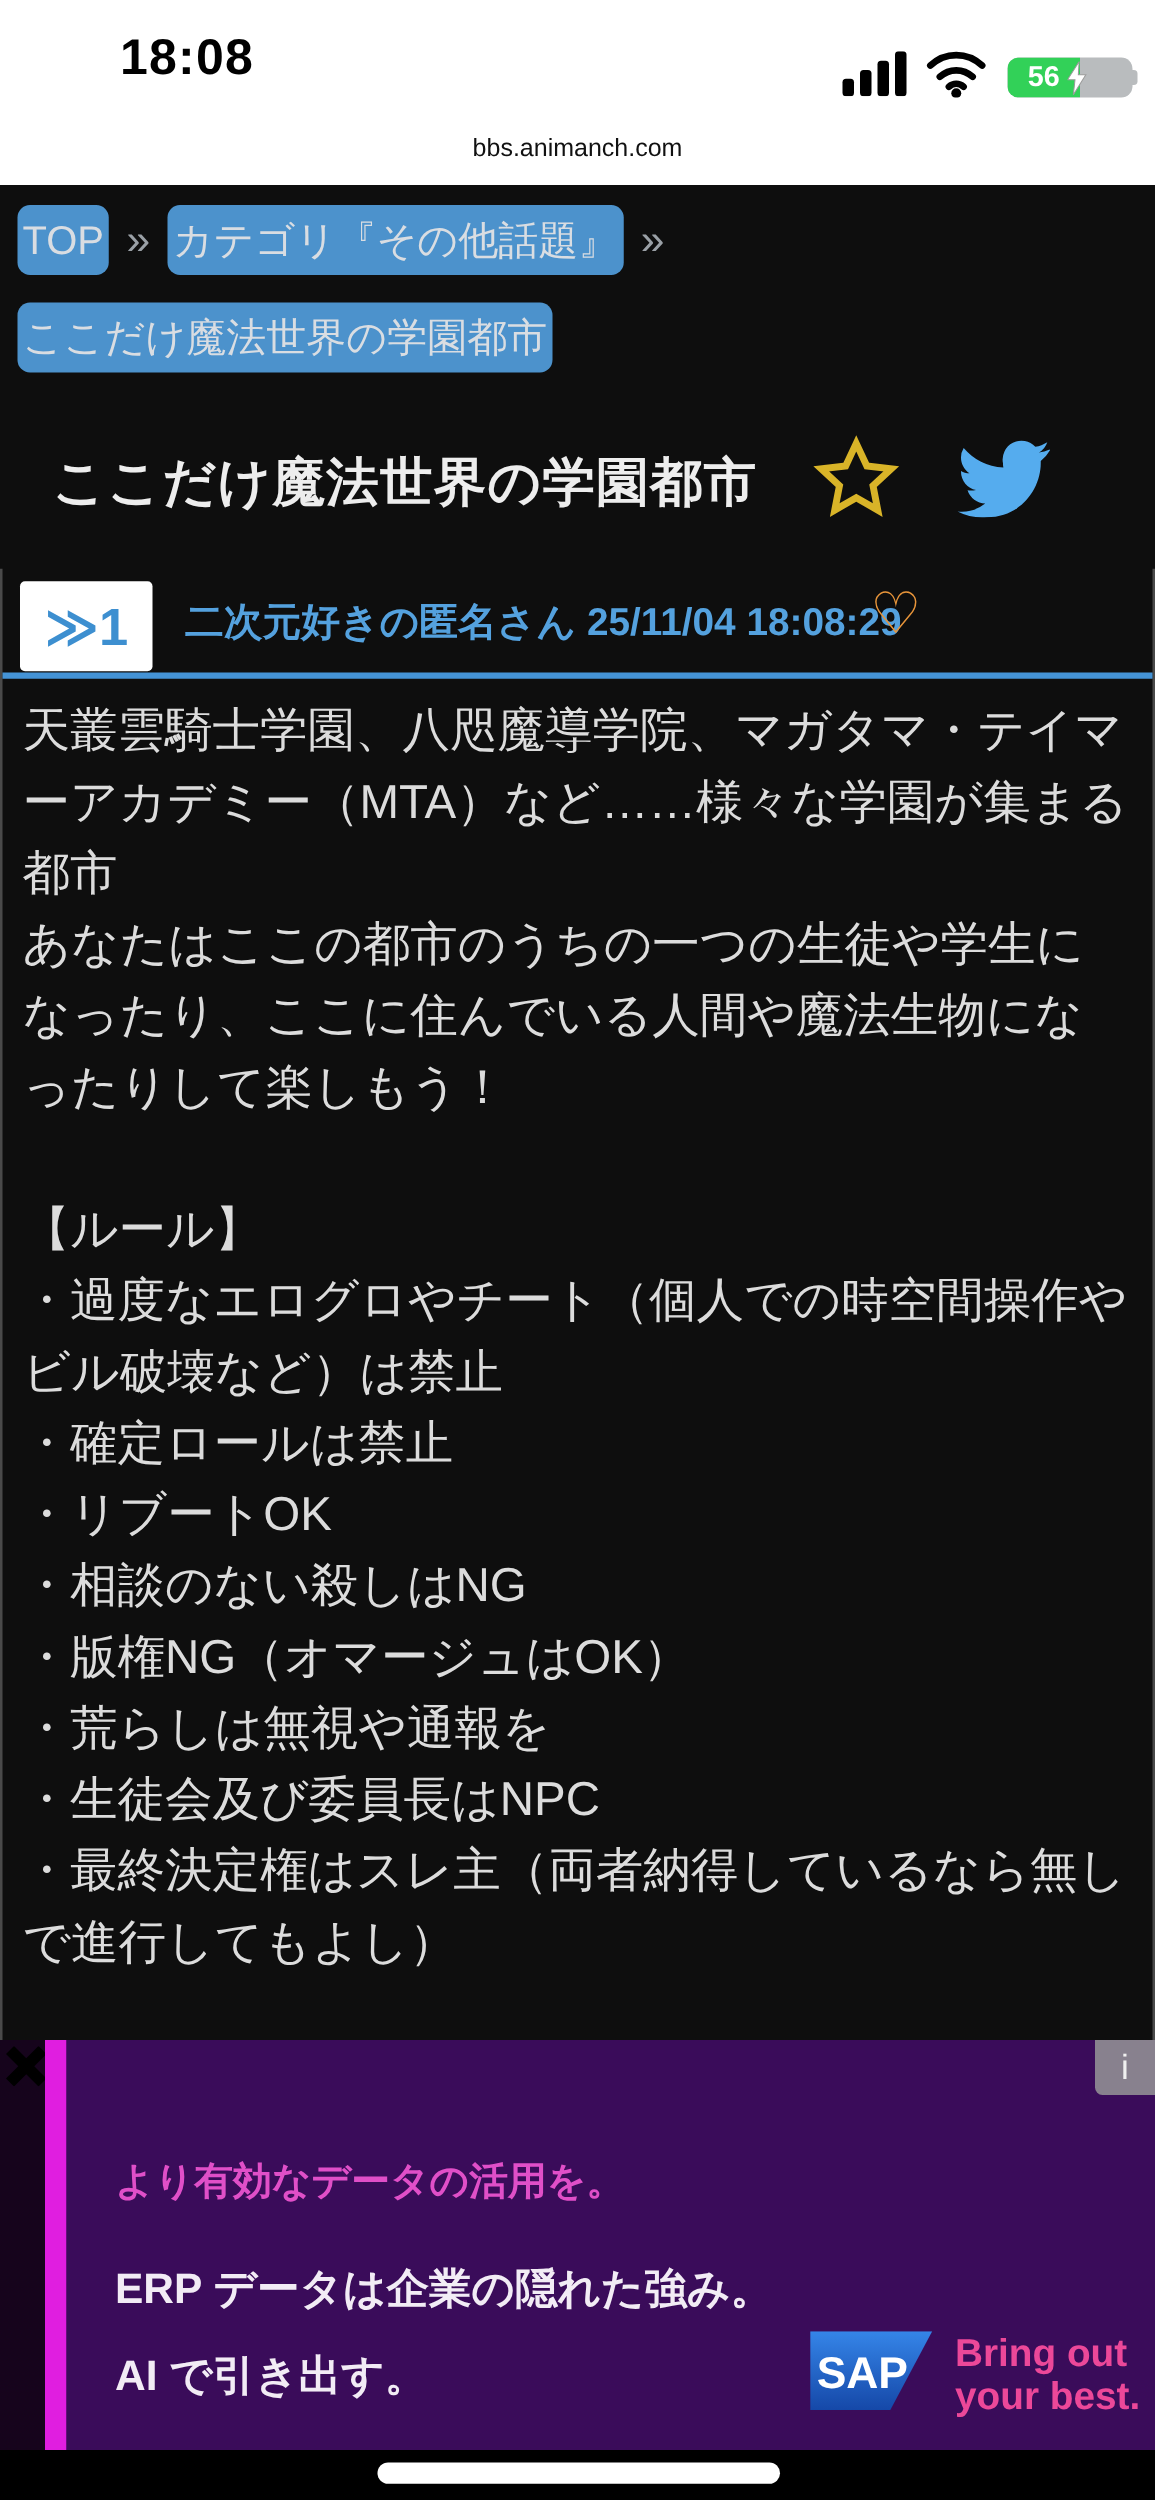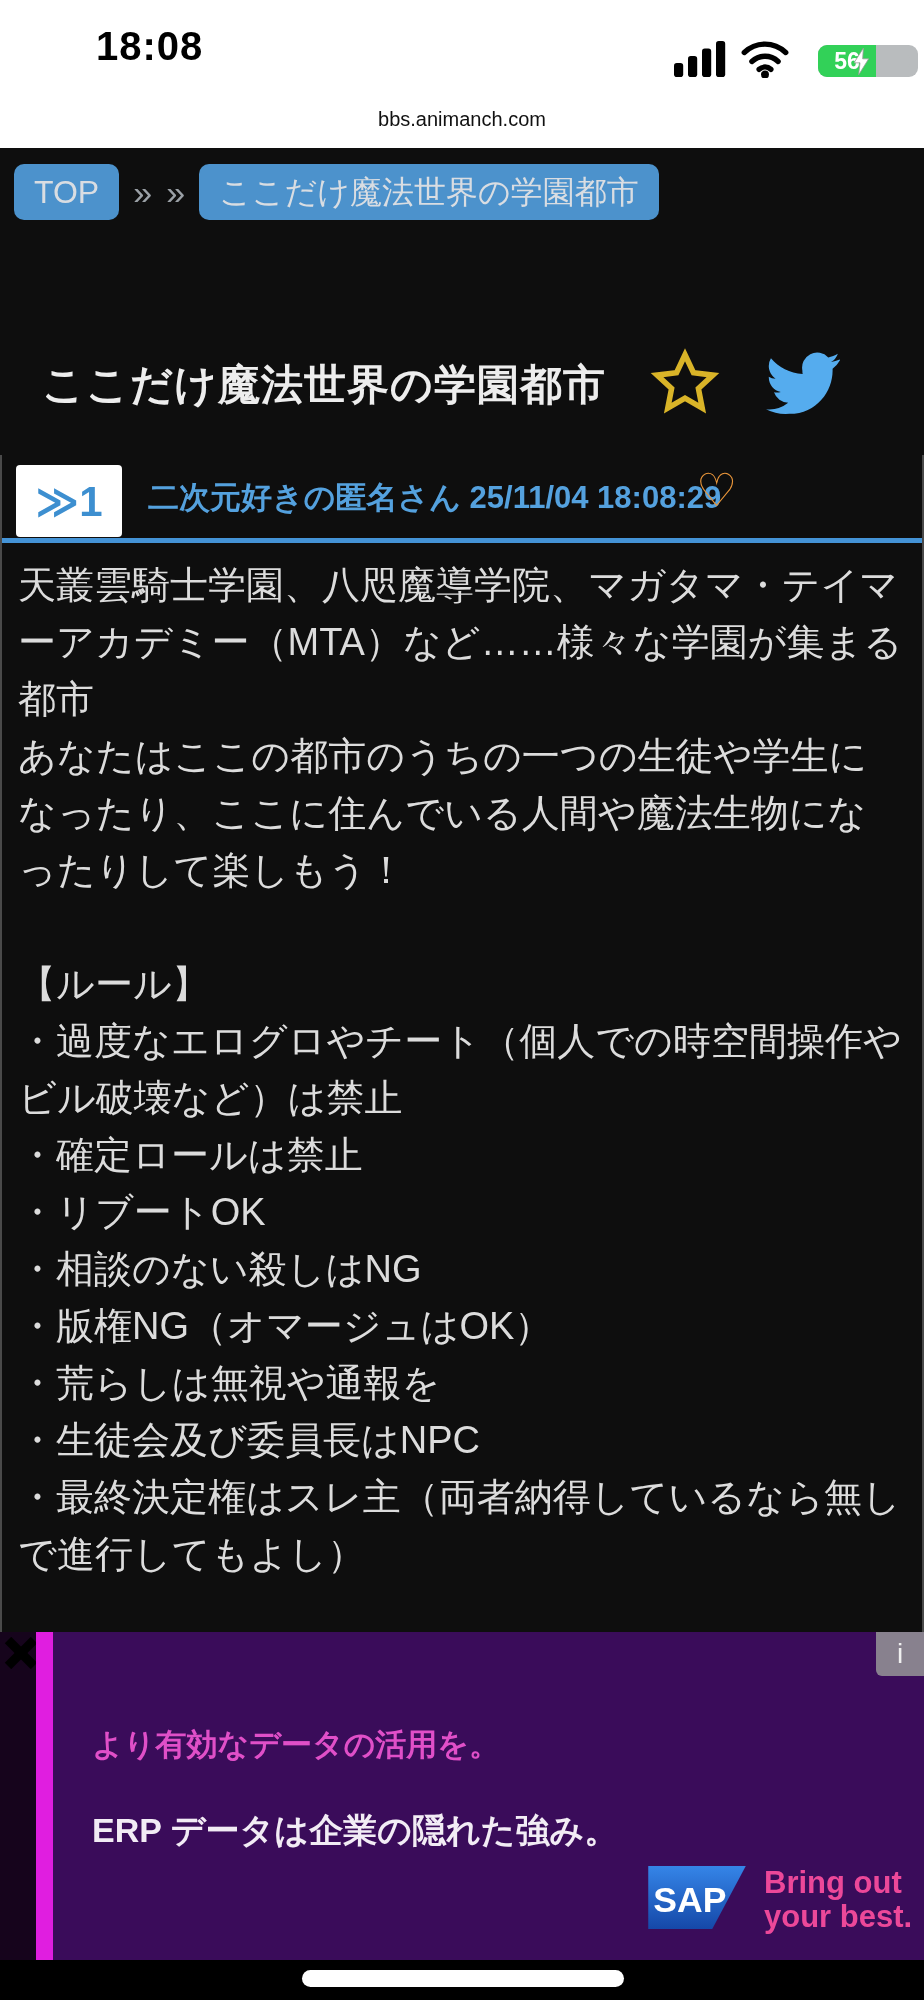--- a/index.html
+++ b/index.html
@@ -6,33 +6,33 @@
   html,body { width:924px; }
   body {
     position:relative; width:924px; height:2000px; background:#fff;
     font-family:"Liberation Sans","DejaVu Sans",sans-serif; overflow:hidden;
   }
   
   .statusbar { position:absolute; top:0; left:0; width:924px; height:90px; background:#fff; }
   .time { position:absolute; left:96px; top:24px; font-size:40px; font-weight:700; color:#000; letter-spacing:1px; }
   .status-icons { position:absolute; right:14px; top:40px; display:flex; align-items:center; gap:12px; }
   .battery { position:relative; width:108px; height:32px; }
-  .battery-body { position:absolute; left:16px; top:0; width:100px; height:32px; background:#b9bcbe; border-radius:9px; overflow:hidden; }
+  .battery-body { position:absolute; left:4px; top:0; width:100px; height:32px; background:#b9bcbe; border-radius:9px; overflow:hidden; }
   .battery-fill { position:absolute; left:0; top:0; width:58px; height:32px; background:#32d158; display:flex; align-items:center; justify-content:center; }
   .battery-pct { color:#fff; font-size:23px; font-weight:700; }
   .battery-nub { position:absolute; right:0; top:10px; width:6px; height:12px; background:#b9bcbe; border-radius:0 3px 3px 0; }
   .battery-bolt { position:absolute; left:52px; top:3px; }
   
   .urlbar { position:absolute; top:90px; left:0; width:924px; height:58px; background:#fff; display:flex; align-items:center; justify-content:center; }
   .url-text { font-size:20px; color:#111; }
   
   .page { position:absolute; top:148px; left:0; width:924px; height:1852px; background:#0e0e0e; }
   
   .breadcrumb { position:absolute; top:16px; left:14px; right:10px; display:flex; flex-wrap:wrap; align-items:center; column-gap:14px; row-gap:22px; }
-  .crumb-pill { background:#4c92cc; color:#d9dde2; font-size:32px; padding:8px 20px; border-radius:10px; line-height:1.25; white-space:nowrap; }
+  .crumb-pill { background:#4c92cc; color:#d9dde2; font-size:32px; padding:8px 4px; border-radius:10px; line-height:1.25; white-space:nowrap; }
   .crumb-sep { color:#9aa0a6; font-size:34px; }
   
   .title-row { position:absolute; top:200px; left:42px; right:14px; display:flex; align-items:center; }
   .thread-title { color:#ededed; font-size:42px; font-weight:700; letter-spacing:1px; }
   .fav-star { margin-left:44px; }
   .tw-icon { margin-left:46px; }
   
   .post { position:absolute; top:307px; left:0; right:0; bottom:0; border-left:2px solid #4a4a4a; border-right:2px solid #4a4a4a; }
   .post-header { position:relative; height:83px; }
   .num-box { position:absolute; left:14px; top:10px; width:106px; height:72px; background:#fff; border-radius:4px; display:flex; align-items:center; justify-content:center; }
@@ -114,20 +114,21 @@
 
 <div class="urlbar">
   <span class="url-text">bbs.animanch.com</span>
 </div>
 
 <div class="page">
 
   <nav class="breadcrumb">
     <a class="crumb-pill">TOP</a>
     <span class="crumb-sep">»</span>
+    <a class="crumb-pill">カテゴリ『その他話題』</a>
     <span class="crumb-sep">»</span>
     <a class="crumb-pill">ここだけ魔法世界の学園都市</a>
   </nav>
 
   <div class="title-row">
     <h1 class="thread-title">ここだけ魔法世界の学園都市</h1>
     <span class="fav-star">
       <svg width="70" height="70" viewBox="0 0 24 24">
           <polygon points="12,2.3 14.9,8.5 21.6,9.3 16.6,13.9 17.9,20.6 12,17.2 6.1,20.6 7.4,13.9 2.4,9.3 9.1,8.5" fill="none" stroke="#d9b428" stroke-width="1.9" stroke-linejoin="miter"></polygon>
         </svg>
@@ -191,20 +192,21 @@
         <g stroke="#000" stroke-width="9" stroke-linecap="butt">
           <line x1="4" y1="3" x2="30" y2="29"></line>
           <line x1="30" y1="3" x2="4" y2="29"></line>
         </g>
       </svg>
   </button>
   <div class="ad-stripe"></div>
   <div class="ad-copy">
     <div class="ad-headline">より有効なデータの活用を。</div>
     <div class="ad-line">ERP データは企業の隠れた強み。</div>
+    <div class="ad-line">AI で引き出す。</div>
   </div>
   <button class="ad-info">i</button>
   <div class="sap-block">
     <span>
       <svg width="98" height="63" viewBox="0 0 96 62">
         <defs>
             <linearGradient id="sapg" x1="0" y1="0" x2="0" y2="1">
               <stop offset="0" stop-color="#3585e8"></stop>
               <stop offset="1" stop-color="#1548a8"></stop>
             </linearGradient>

